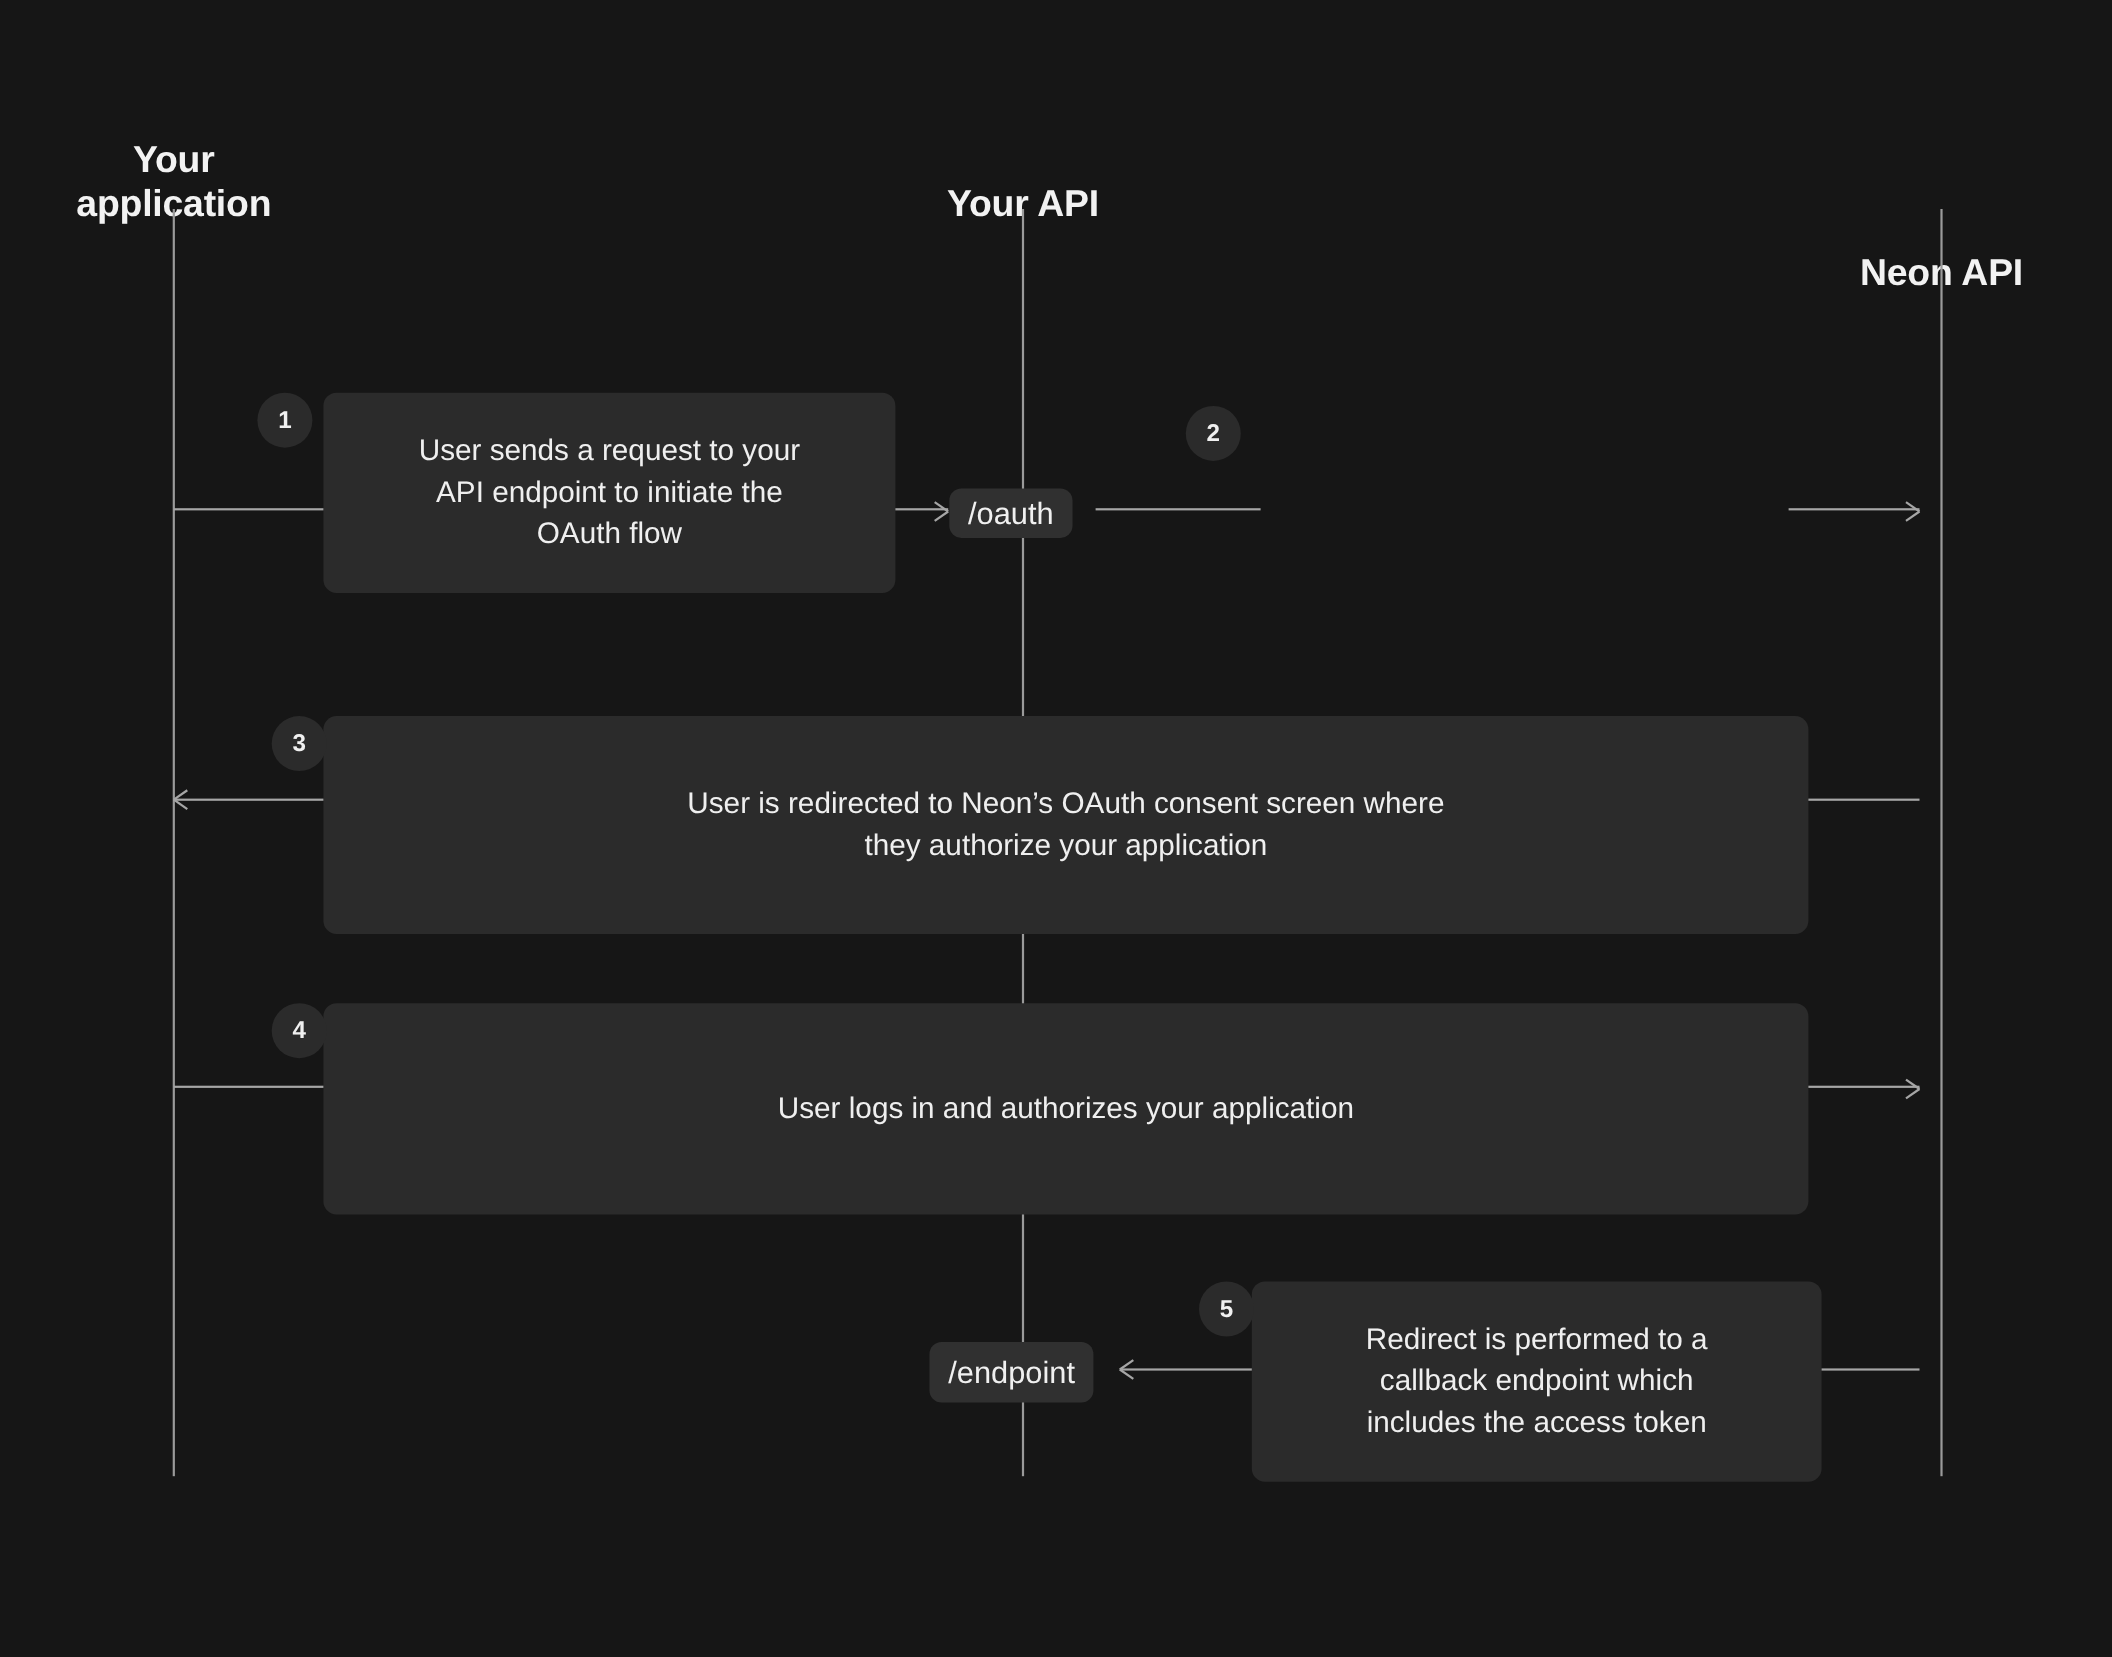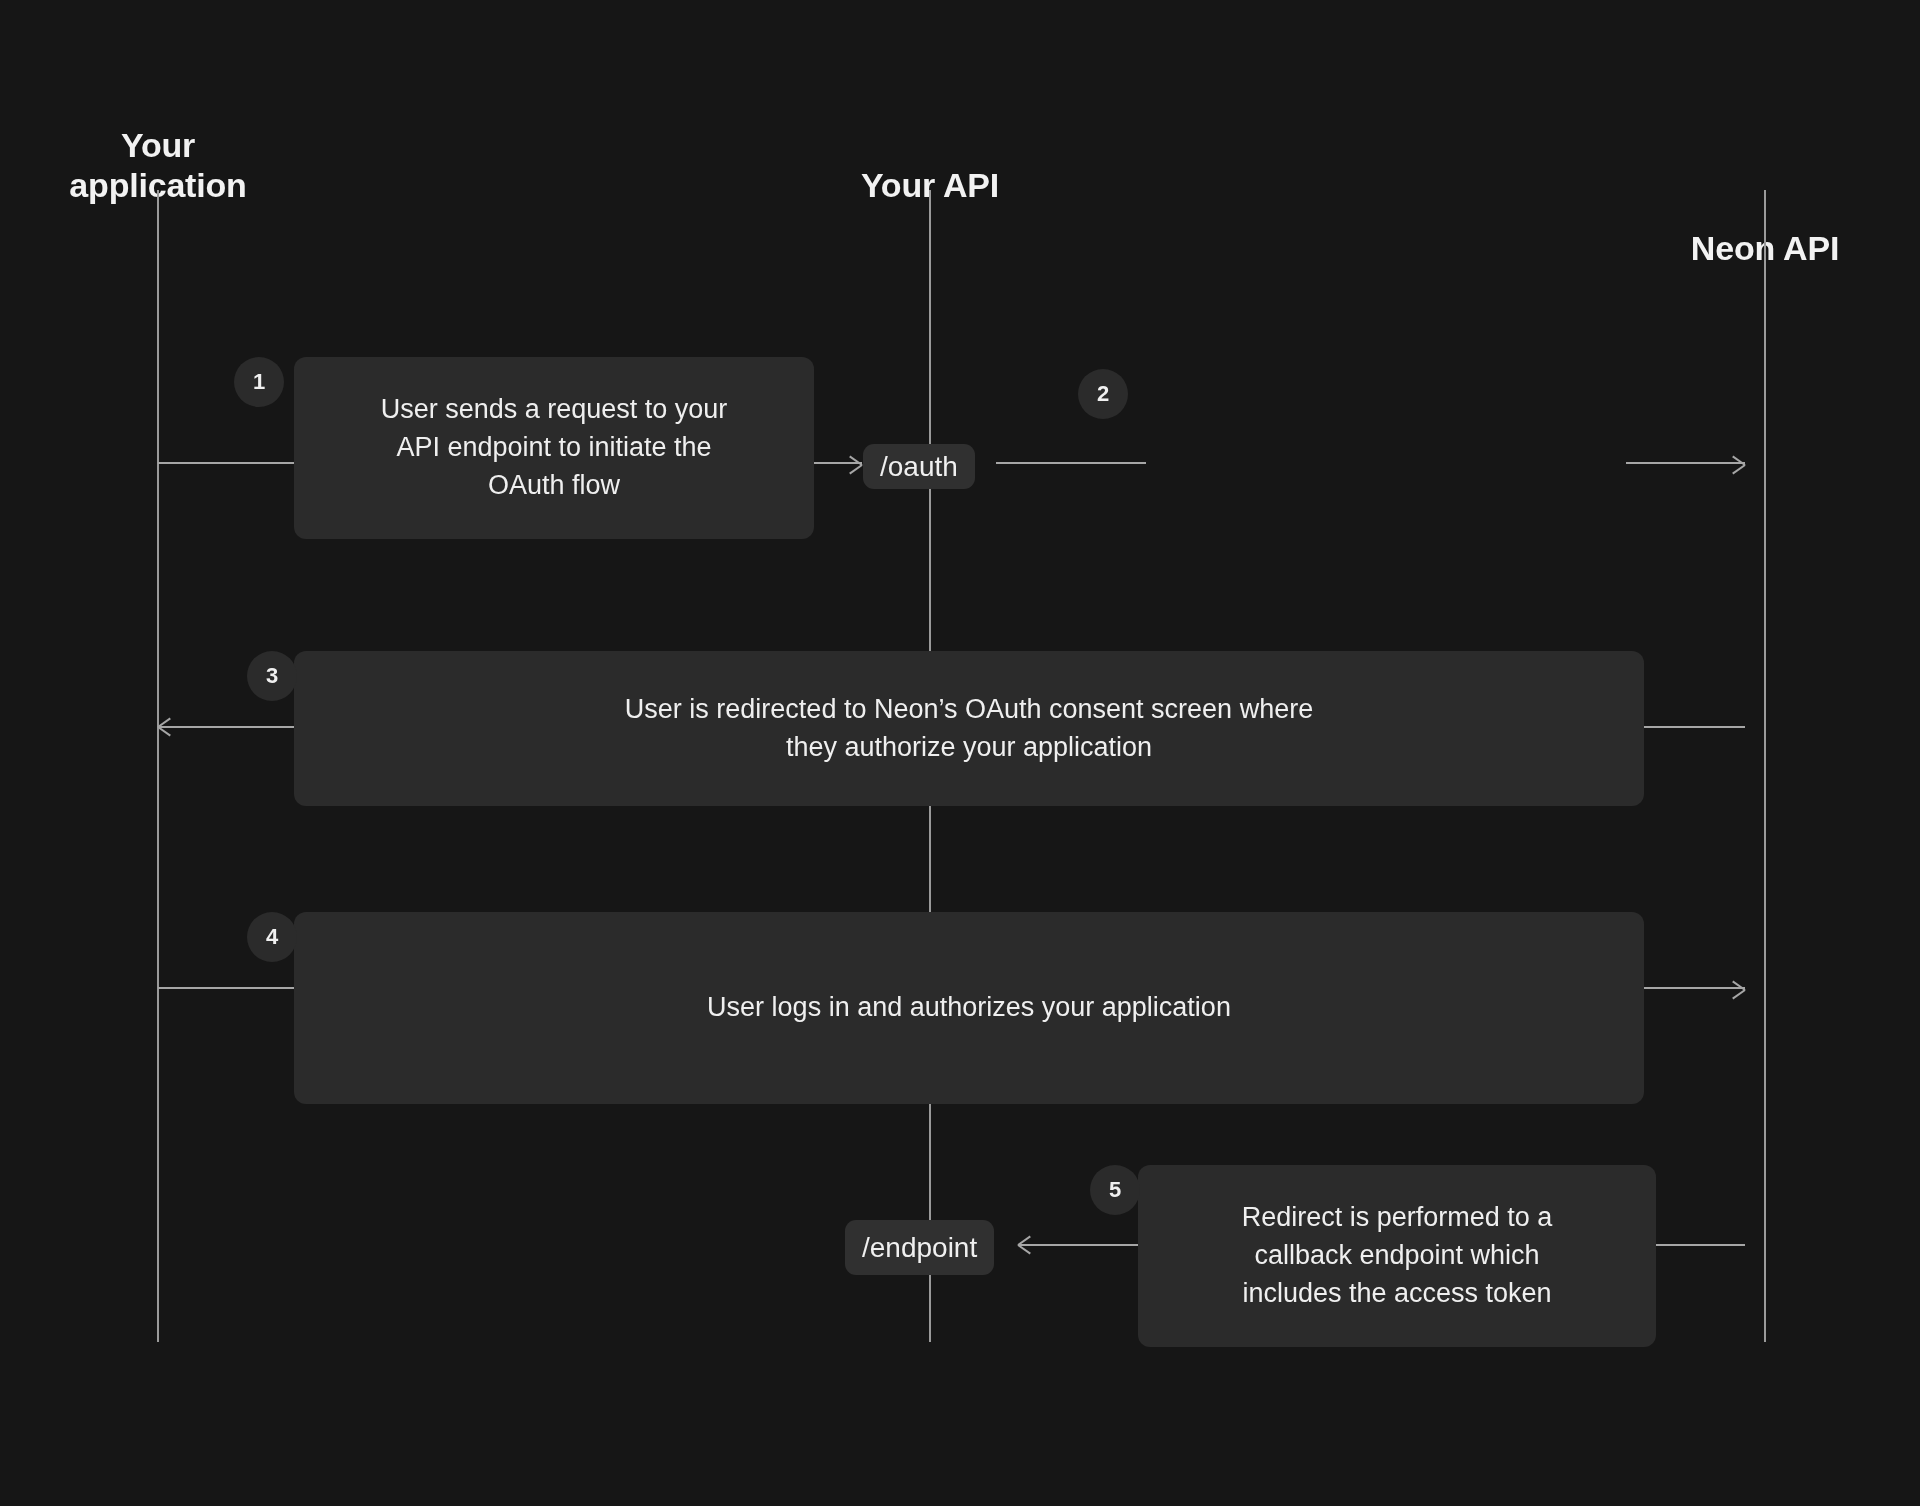--- a/index.html
+++ b/index.html
@@ -166,21 +166,21 @@
   <div class="badge" style="left:234px; top:357px;">1</div>
   <div class="msg-box" style="left:294px; top:357px; width:520px; height:182px;">
     <span class="msg-text">User sends a request to your
 API endpoint to initiate the
 OAuth flow</span>
   </div>
 
   <div class="badge" style="left:1078px; top:369px;">2</div>
 
   <div class="badge" style="left:247px; top:651px;">3</div>
-  <div class="msg-box" style="left:294px; top:651px; width:1350px; height:155px;">
+  <div class="msg-box" style="left:294px; top:651px; width:1350px; height:198px;">
     <span class="msg-text">User is redirected to Neon’s OAuth consent screen where
 they authorize your application</span>
   </div>
 
   <div class="badge" style="left:247px; top:912px;">4</div>
   <div class="msg-box" style="left:294px; top:912px; width:1350px; height:192px;">
     <span class="msg-text">User logs in and authorizes your application</span>
   </div>
 
   <div class="badge" style="left:1090px; top:1165px;">5</div>

